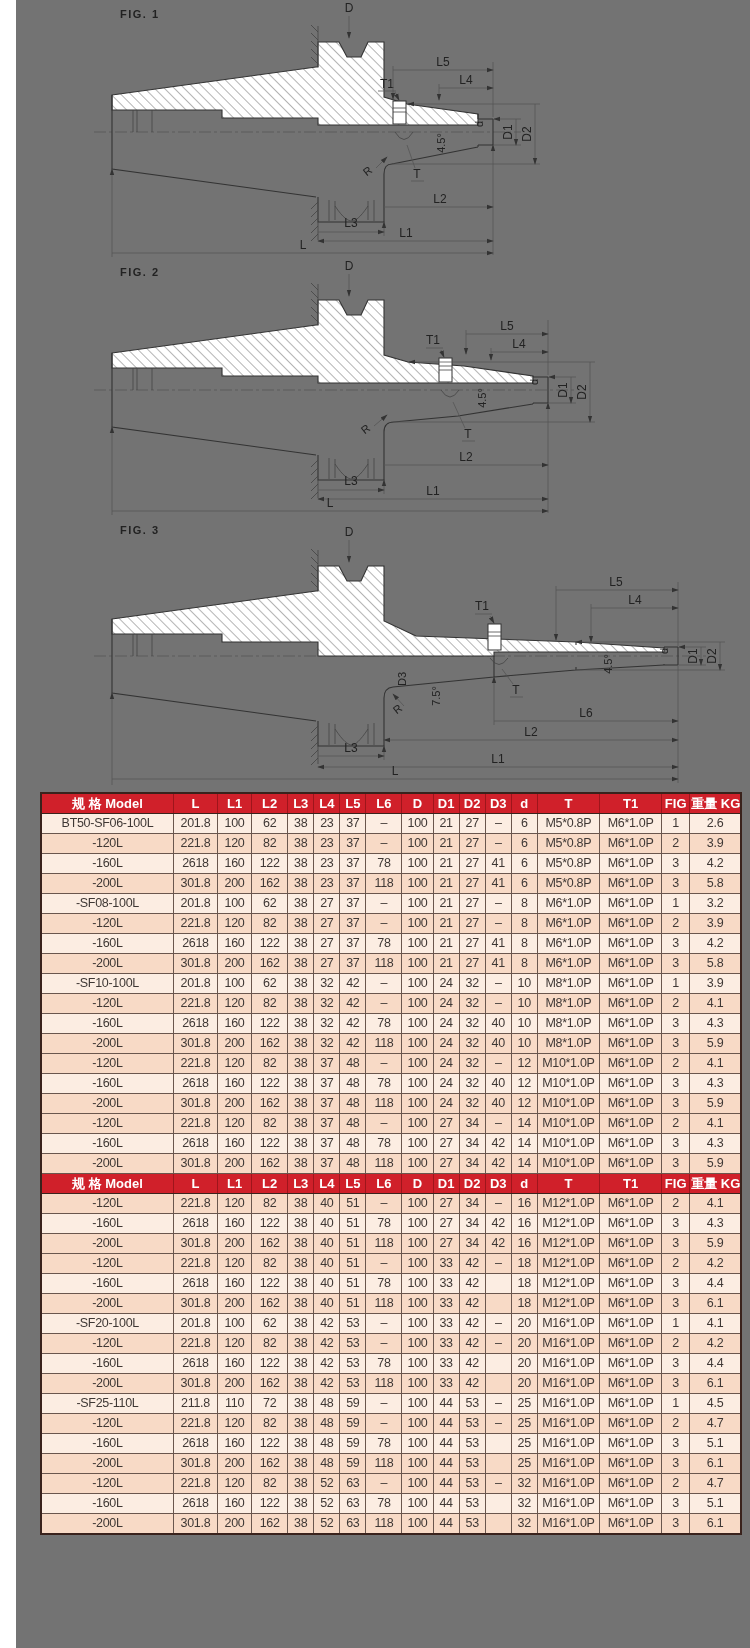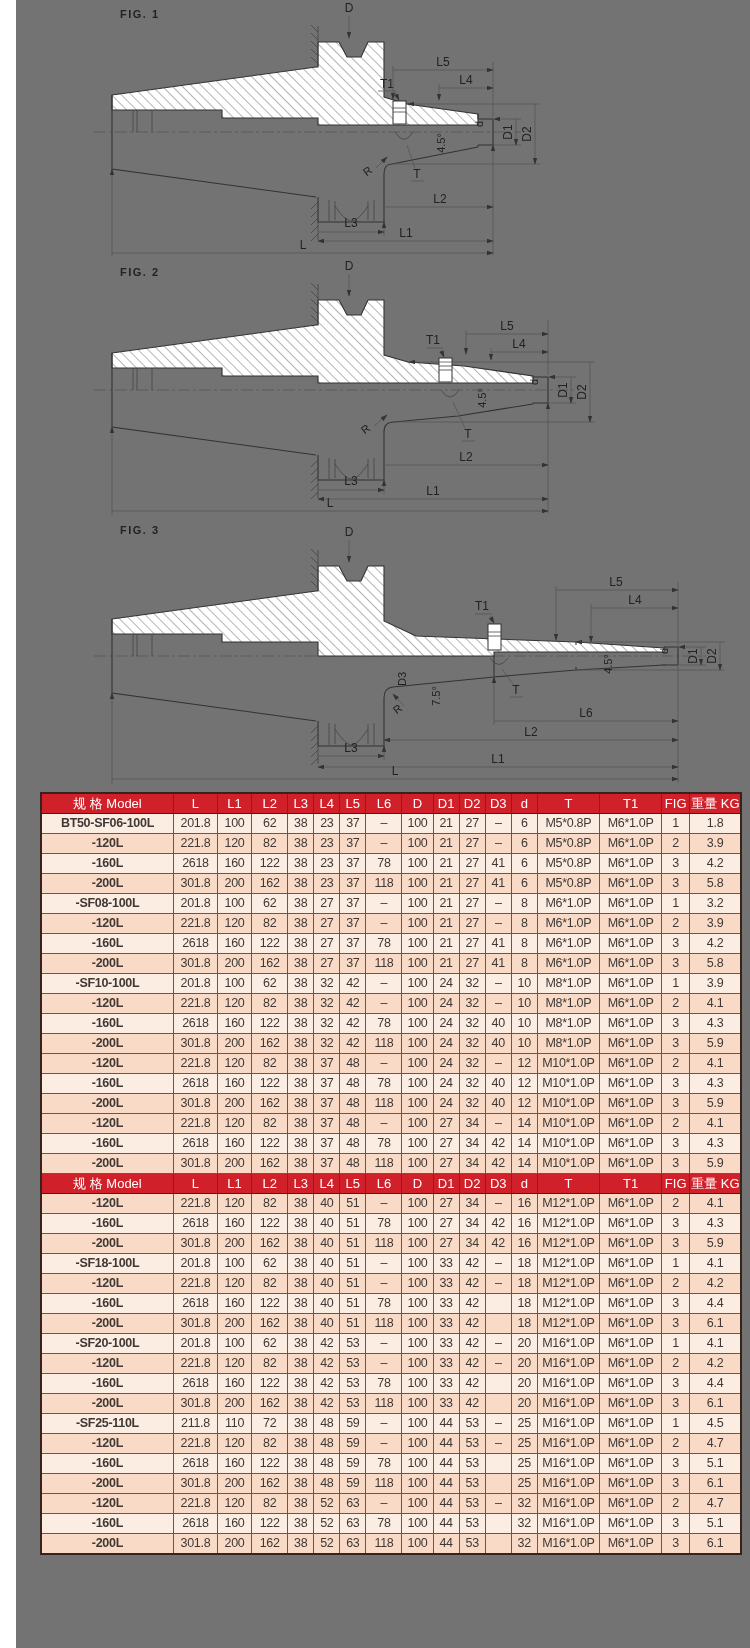--- a/index.html
+++ b/index.html
@@ -16,24 +16,24 @@
   .dim{fill:none;stroke:#555;stroke-width:0.8;}
   .cl{fill:none;stroke:#555;stroke-width:0.8;stroke-dasharray:12 3 3 3;}
   .hatchbody{stroke:#333;stroke-width:1.1;}
   
   table.spec{border-collapse:collapse;table-layout:fixed;width:702px;
              margin:4px 0 0 24px;border:2px solid #3a221c;}
   table.spec td{border:1px solid #6a564d;height:19px;line-height:1;padding:0 1px;
         text-align:center;font-size:12.5px;letter-spacing:-0.3px;color:#3f3835;
         white-space:nowrap;overflow:hidden;}
   tr.head td{background:#d0202a;color:#fff;border-color:#9e151b;border-top-color:#3a221c;
-        border-bottom-color:#3a221c;font-weight:normal;font-size:13px;letter-spacing:0;}
+        border-bottom-color:#3a221c;font-weight:bold;font-size:13px;letter-spacing:0;}
   tr.light td{background:#fcede2;}
   tr.dark td{background:#f8dac6;}
-  td.model{font-weight:bold;color:#111;text-align:right;padding-right:5px;font-size:13px;}
+  td.model{font-weight:normal;color:#111;text-align:right;padding-right:5px;font-size:13px;}
 </style>
 </head>
 <body>
 
 <div class="page">
 <div class="figs">
 
 <svg class="fig" width="750" height="258" viewBox="0 0 750 258">
   <defs>
     <pattern id="h1" width="7" height="7" patternUnits="userSpaceOnUse" patternTransform="rotate(-45)">
@@ -273,21 +273,21 @@
           <td>37</td>
           <td>–</td>
           <td>100</td>
           <td>21</td>
           <td>27</td>
           <td>–</td>
           <td>6</td>
           <td>M5*0.8P</td>
           <td>M6*1.0P</td>
           <td>1</td>
-          <td>1.8</td>
+          <td>2.6</td>
         </tr>
         <tr class="dark">
           <td class="model">-120L</td>
           <td>221.8</td>
           <td>120</td>
           <td>82</td>
           <td>38</td>
           <td>23</td>
           <td>37</td>
           <td>–</td>
@@ -674,39 +674,20 @@
           <td>100</td>
           <td>27</td>
           <td>34</td>
           <td>42</td>
           <td>16</td>
           <td>M12*1.0P</td>
           <td>M6*1.0P</td>
           <td>3</td>
           <td>5.9</td>
         </tr>
-        <tr class="light">
-          <td class="model">-SF18-100L</td>
-          <td>201.8</td>
-          <td>100</td>
-          <td>62</td>
-          <td>38</td>
-          <td>40</td>
-          <td>51</td>
-          <td>–</td>
-          <td>100</td>
-          <td>33</td>
-          <td>42</td>
-          <td>–</td>
-          <td>18</td>
-          <td>M12*1.0P</td>
-          <td>M6*1.0P</td>
-          <td>1</td>
-          <td>4.1</td>
-        </tr>
         <tr class="dark">
           <td class="model">-120L</td>
           <td>221.8</td>
           <td>120</td>
           <td>82</td>
           <td>38</td>
           <td>40</td>
           <td>51</td>
           <td>–</td>
           <td>100</td>

